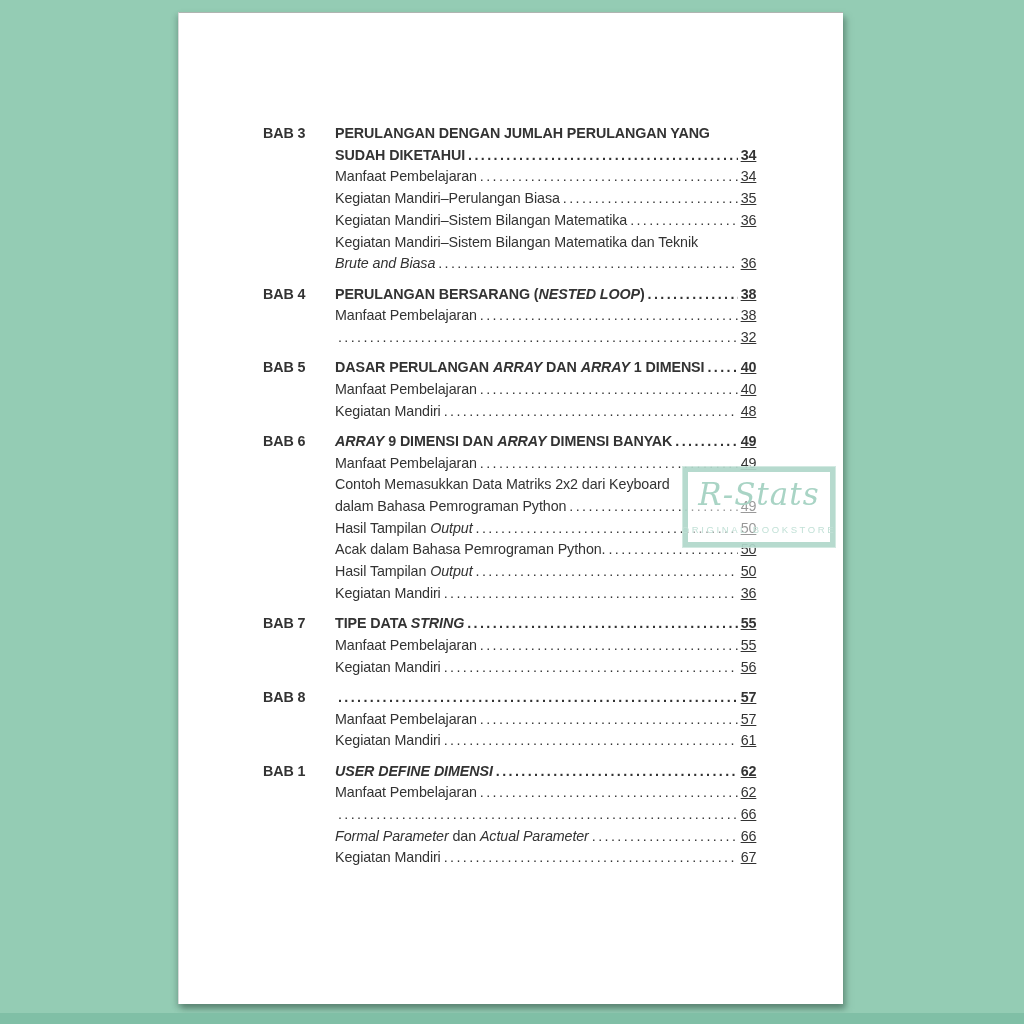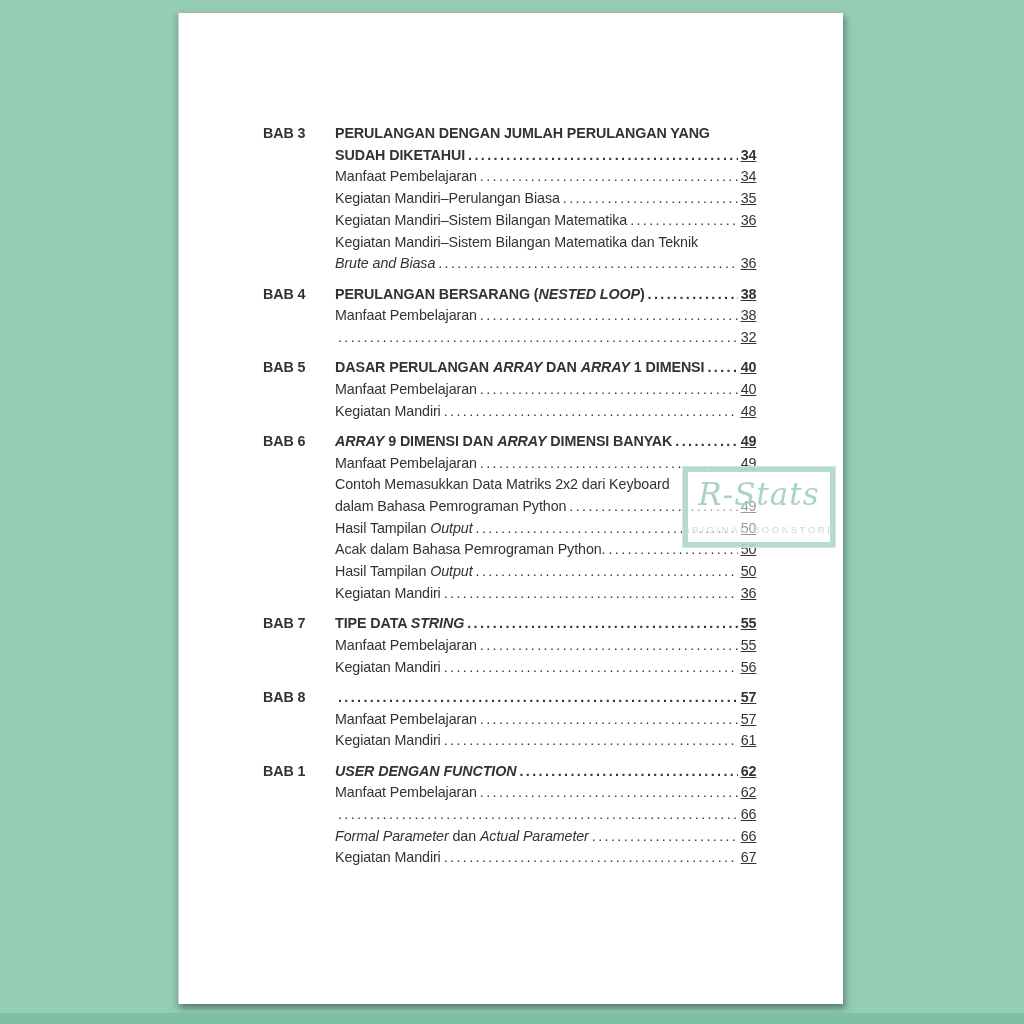--- a/index.html
+++ b/index.html
@@ -273,21 +273,21 @@
           <span class="bab"></span>
           <span class="entry">
             <span class="txt"><span>Kegiatan Mandiri</span></span>
             <span class="dots">........................................................................................................................................................................................................</span>
             <span class="pg">61</span>
           </span>
         </div>
         <div class="toc-row gap bold">
           <span class="bab">BAB 1</span>
           <span class="entry">
-            <span class="txt"><span class="it">USER DENGAN FUNCTION</span></span>
+            <span class="txt"><span class="it">USER DEFINE DIMENSI</span></span>
             <span class="dots">........................................................................................................................................................................................................</span>
             <span class="pg">62</span>
           </span>
         </div>
         <div class="toc-row">
           <span class="bab"></span>
           <span class="entry">
             <span class="txt"><span>Manfaat Pembelajaran</span></span>
             <span class="dots">........................................................................................................................................................................................................</span>
             <span class="pg">62</span>

